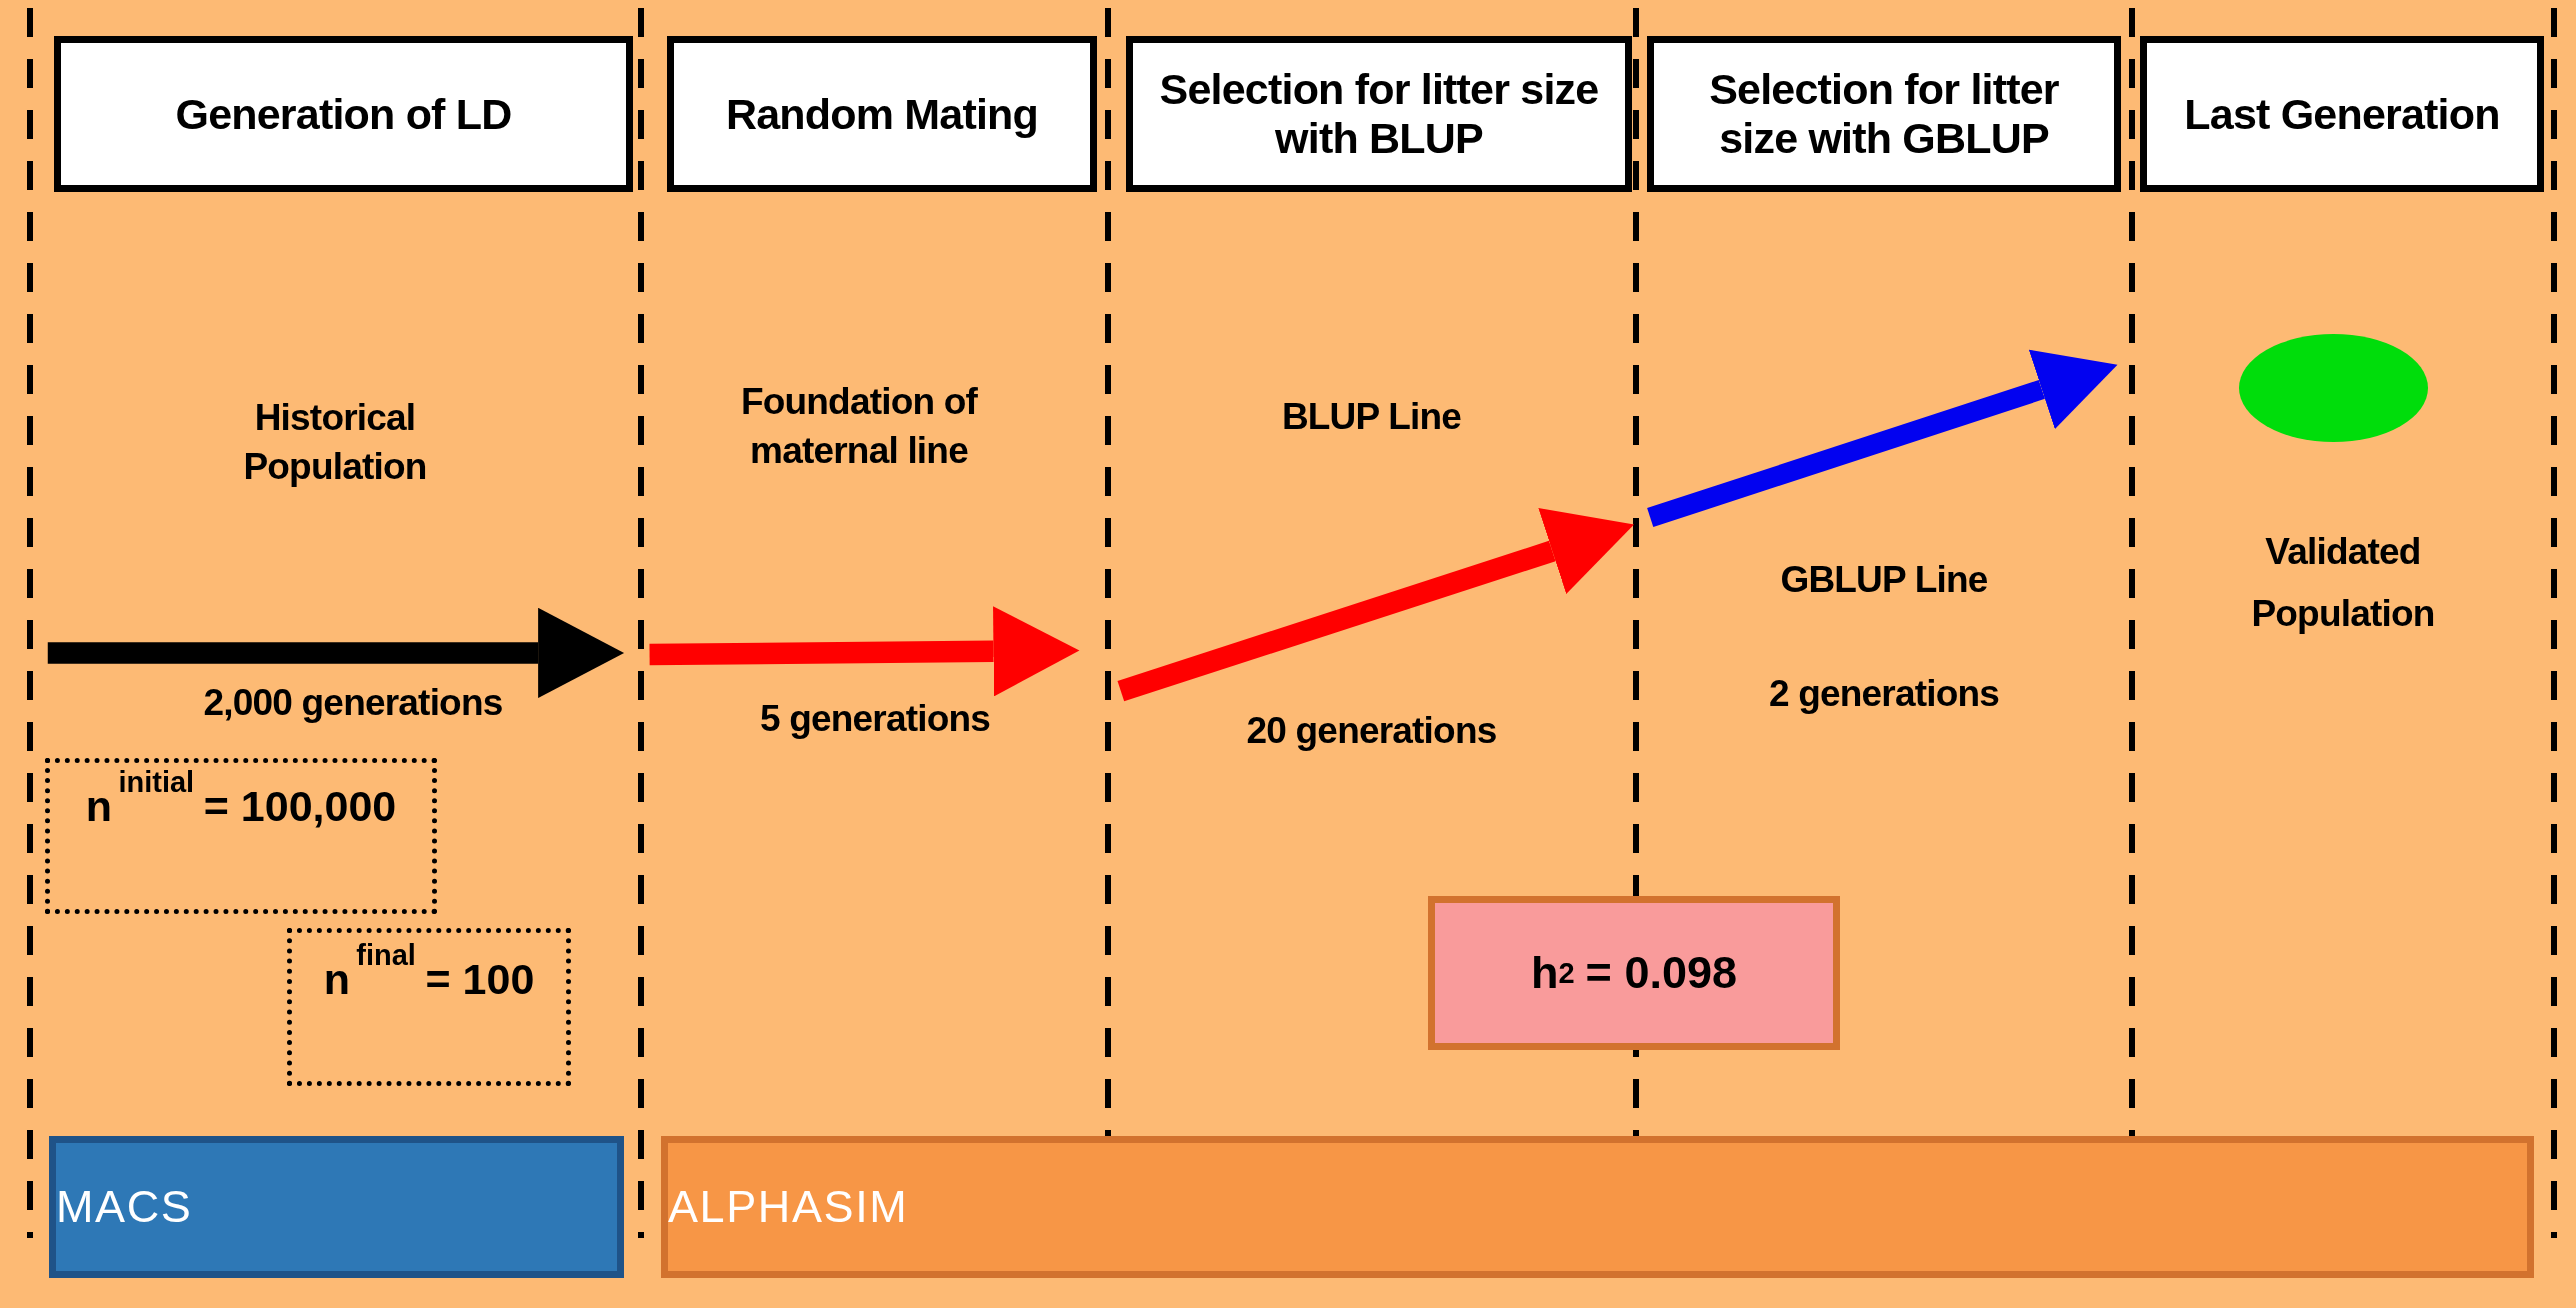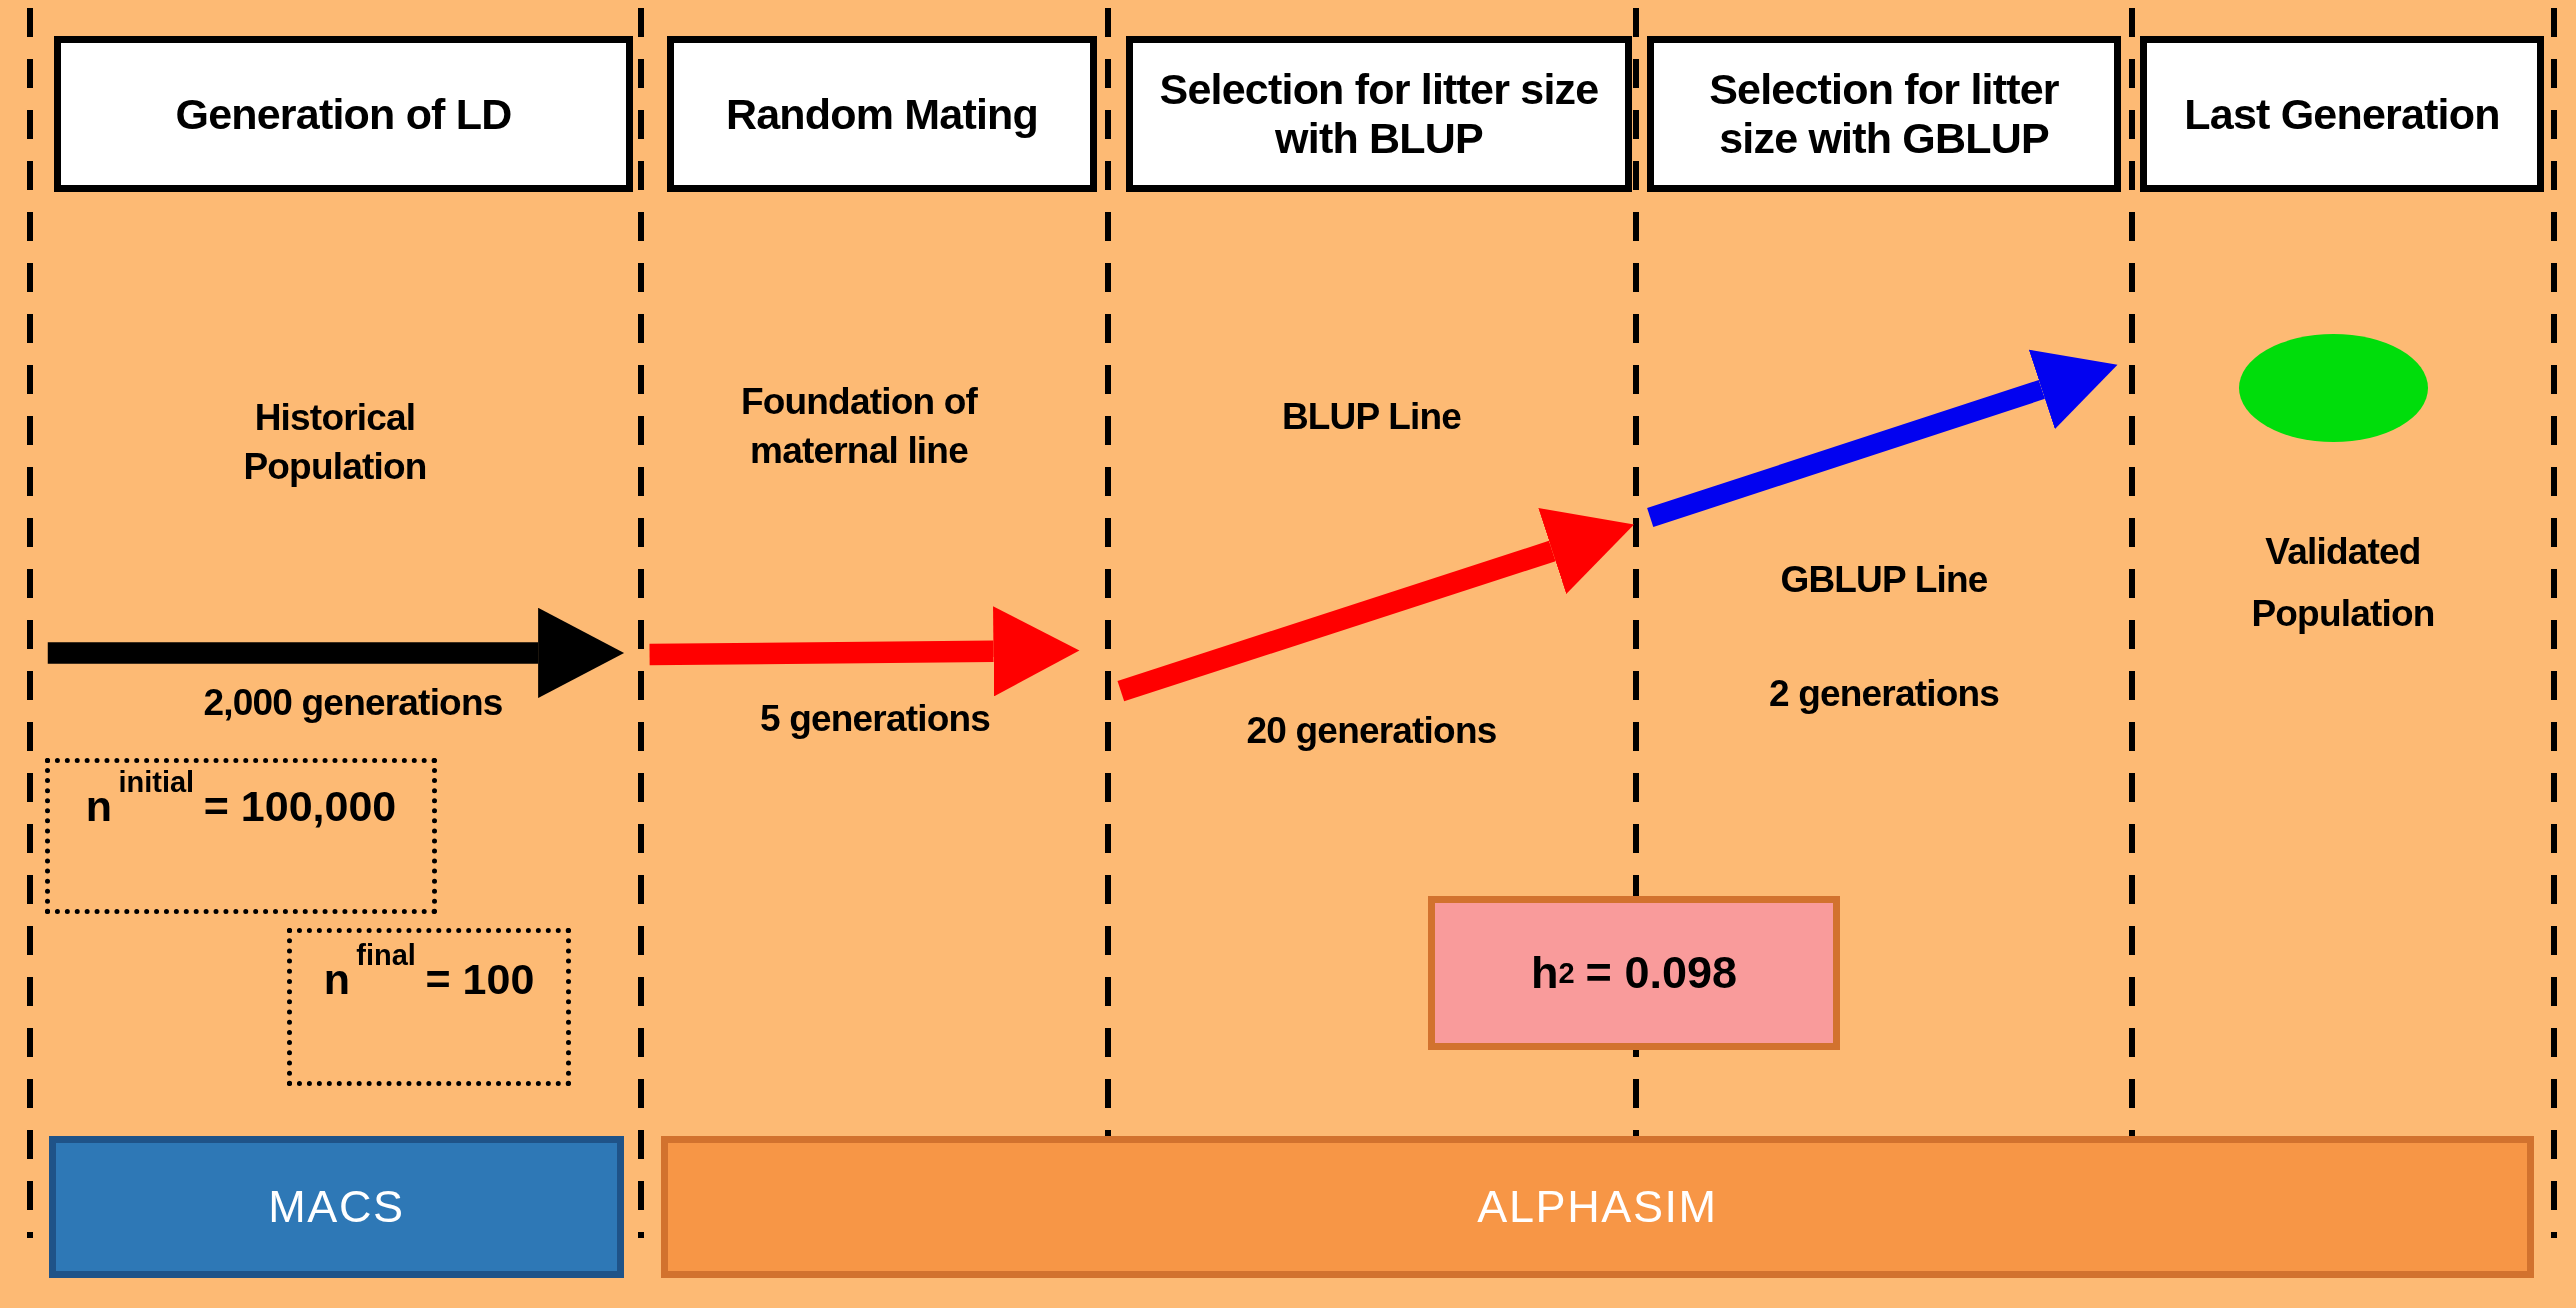--- a/index.html
+++ b/index.html
@@ -37,21 +37,21 @@
     font-weight:700;font-size:45px;white-space:nowrap;
   }
   .h2-box sup{font-size:29px;line-height:0;}
   .h2-box .eq{margin-left:11px;}
   .ellipse{
     position:absolute;left:2239px;top:334px;width:189px;height:108px;border-radius:50%;
     background:var(--ellipse-green,#00DD0B);z-index:3;
   }
   .bar{
     position:absolute;top:1136px;height:142px;z-index:2;
-    display:flex;align-items:center;justify-content:center;
+    display:flex;align-items:center;justify-content:flex-start;
     color:var(--bar-text,#FFFFFF);font-size:45px;font-weight:400;letter-spacing:1.6px;
   }
   .bar--macs{left:49px;width:575px;background:var(--macs-fill,#2E78B6);border:7.2px solid var(--macs-border,#1F5388);}
   .bar--alphasim{left:661px;width:1873px;background:var(--alphasim-fill,#F79646);border:7.2px solid var(--alphasim-border,#D2722E);}
 </style>
 </head>
 <body>
 
 <div class="canvas">
 

